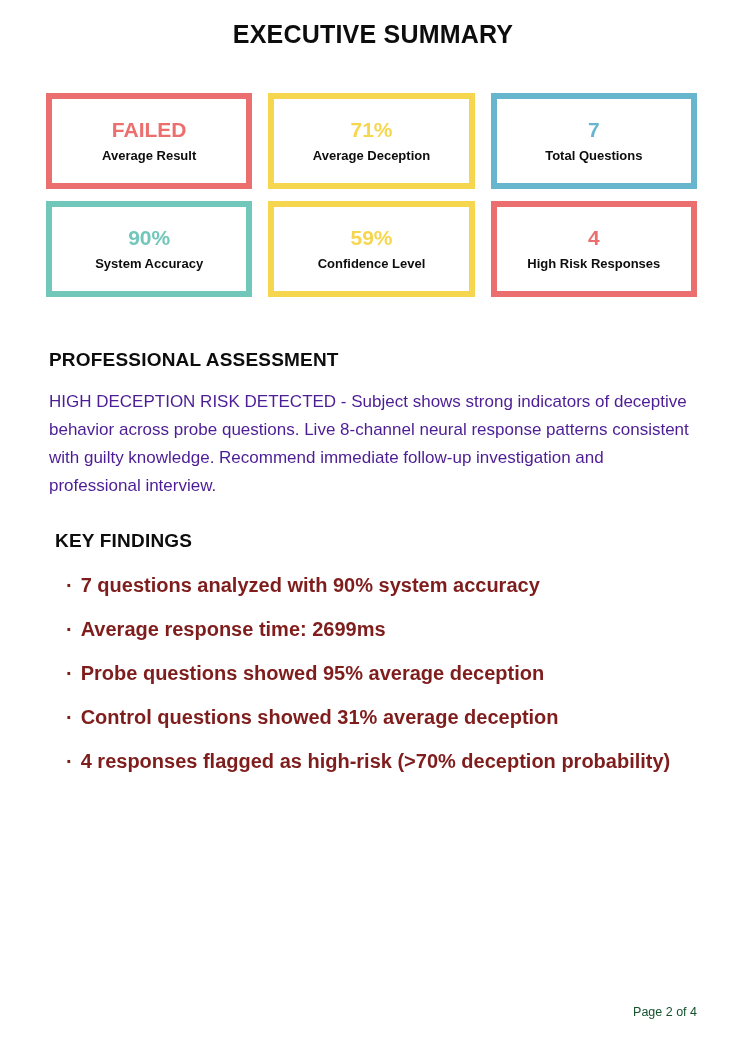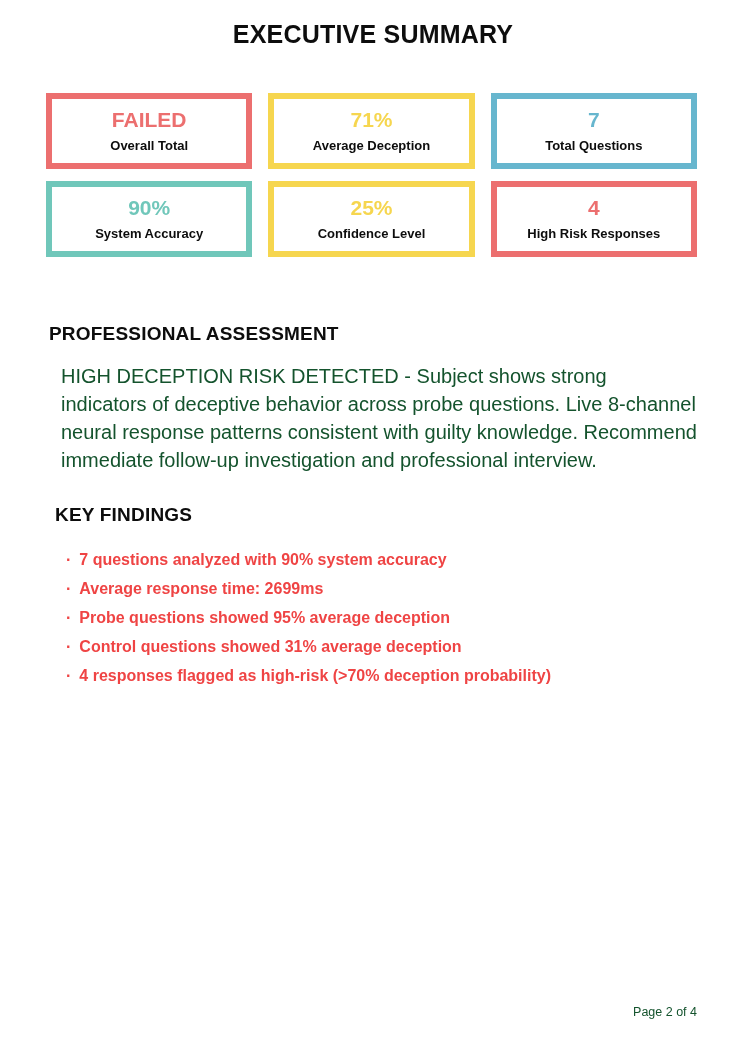--- a/index.html
+++ b/index.html
@@ -24,21 +24,21 @@
   }
 
   .cards-grid {
     margin-top: 45px;
     display: grid;
     grid-template-columns: repeat(3, 1fr);
     column-gap: 16px;
     row-gap: 12px;
   }
   .metric-card {
-    height: 76px;
+    height: 96px;
     border: 6px solid var(--card-color, #ccc);
     background: #ffffff;
     display: flex;
     flex-direction: column;
     align-items: center;
     justify-content: center;
     gap: 9px;
     padding-bottom: 2px;
   }
   .metric-value {
@@ -54,41 +54,42 @@
     line-height: 1;
   }
 
   .section-heading {
     font-size: 19px;
     font-weight: 700;
     color: #0d0d0d;
     letter-spacing: 0.2px;
     line-height: 23px;
   }
-  .assessment-heading { margin-top: 65px; margin-left: 3px; }
+  .assessment-heading { margin-top: 51px; margin-left: 3px; }
   .assessment-body {
     margin-top: 17px;
-    margin-left: 15px;
-    font-size: 20px;
+    margin-left: 3px;
+    font-size: 17px;
     line-height: 28px;
-    color: #14532d;
+    color: #4c1d95;
     max-width: 651px;
   }
 
   .key-findings-heading { margin-top: 29px; margin-left: 9px; }
   .key-findings-list {
     margin-top: 19px;
     margin-left: 20px;
     list-style: none;
   }
   .key-finding-item {
-    font-size: 16px;
+    font-size: 20px;
     font-weight: 700;
-    color: #ef4444;
+    color: #7f1d1d;
     line-height: 29px;
+    margin-top: 15px;
   }
   .key-finding-item::before {
     content: "\00B7";
     font-weight: 700;
     margin-right: 8px;
   }
 
   .page-footer {
     position: absolute;
     right: 46px;
@@ -100,36 +101,36 @@
 </head>
 <body>
 
 <div class="content">
 
   <h1 class="page-title">EXECUTIVE SUMMARY</h1>
 
   <div class="cards-grid">
     <div class="metric-card" style="--card-color: #EC6F6F;">
       <div class="metric-value">FAILED</div>
-      <div class="metric-label">Overall Total</div>
+      <div class="metric-label">Average Result</div>
     </div>
     <div class="metric-card" style="--card-color: #F6D64F;">
       <div class="metric-value">71%</div>
       <div class="metric-label">Average Deception</div>
     </div>
     <div class="metric-card" style="--card-color: #67B6CE;">
       <div class="metric-value">7</div>
       <div class="metric-label">Total Questions</div>
     </div>
     <div class="metric-card" style="--card-color: #70C7BA;">
       <div class="metric-value">90%</div>
       <div class="metric-label">System Accuracy</div>
     </div>
     <div class="metric-card" style="--card-color: #F6D64F;">
-      <div class="metric-value">25%</div>
+      <div class="metric-value">59%</div>
       <div class="metric-label">Confidence Level</div>
     </div>
     <div class="metric-card" style="--card-color: #EC6F6F;">
       <div class="metric-value">4</div>
       <div class="metric-label">High Risk Responses</div>
     </div>
   </div>
 
   <h2 class="section-heading assessment-heading">PROFESSIONAL ASSESSMENT</h2>
   <p class="assessment-body">HIGH DECEPTION RISK DETECTED - Subject shows strong indicators of deceptive behavior across probe questions. Live 8-channel neural response patterns consistent with guilty knowledge. Recommend immediate follow-up investigation and professional interview.</p>

